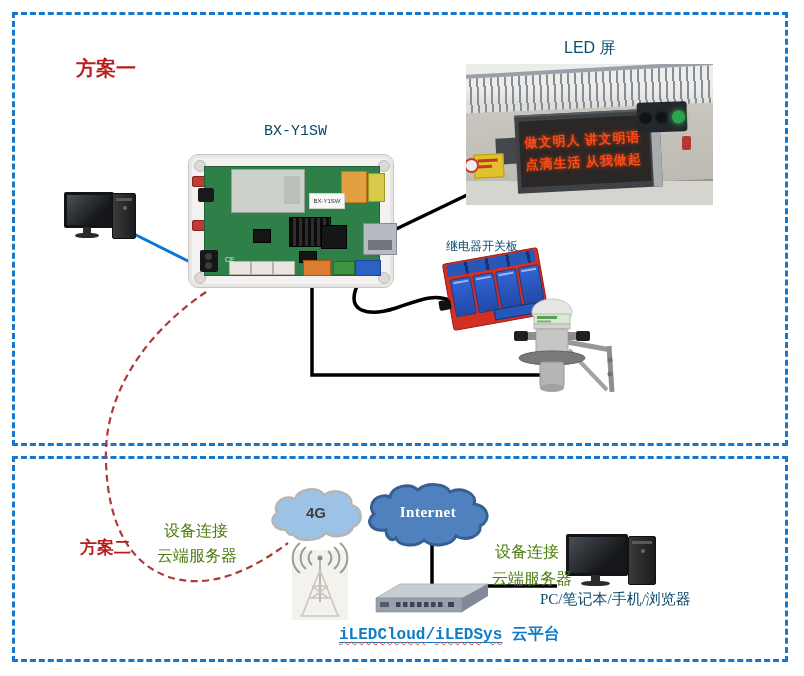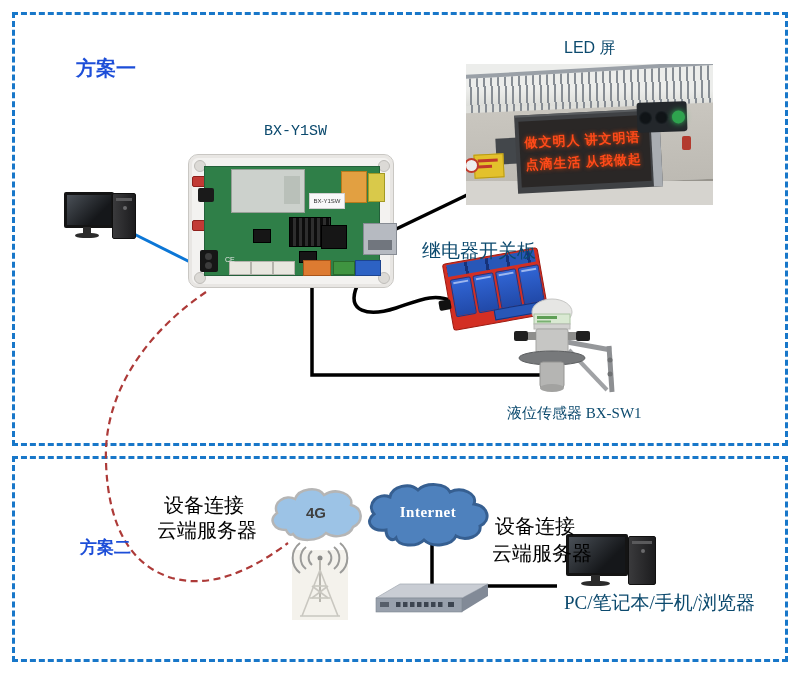--- a/index.html
+++ b/index.html
@@ -5,22 +5,22 @@
   html,body{margin:0;padding:0;background:#ffffff;}
   #canvas{position:relative;width:804px;height:676px;background:#fff;overflow:hidden;
           font-family:"Liberation Serif","DejaVu Serif",serif;}
   .abs{position:absolute;}
   
   .scheme-box{position:absolute;border:3px dashed #1877c9;z-index:1;}
   #box1{left:12px;top:12px;width:770px;height:428px;}
   #box2{left:12px;top:456px;width:770px;height:200px;}
   
   .lab{position:absolute;color:#0c4a6e;white-space:nowrap;z-index:12;}
-  .red-title{color:#1d4ed8;font-weight:bold;font-size:20px;}
-  .red-note{color:#000000;font-size:20px;}
+  .red-title{color:#b91c1c;font-weight:bold;font-size:20px;}
+  .red-note{color:#4d7c0f;font-size:16px;margin-top:29px;}
   .mono{font-family:"Liberation Mono","DejaVu Sans Mono",monospace;}
   .platform{left:339px;top:624px;font-size:16px;font-weight:bold;color:#0f7cc4;
             font-family:"Liberation Mono","DejaVu Sans Mono",monospace;}
   .platform .u{text-decoration:underline;text-decoration-color:#0f7cc4;text-underline-offset:3px;}
   .platform .wavy{text-decoration:underline wavy #d94a42;text-decoration-thickness:1px;text-underline-offset:2px;}
   
   .pc{position:absolute;z-index:10;}
   .pc .screen{position:absolute;background:#141414;border-radius:2px;padding:3px;}
   .pc .glass{width:100%;height:100%;background:linear-gradient(135deg,#4a5057,#15171a 70%);}
   .pc .neck{position:absolute;background:#2b2b2b;}
@@ -110,22 +110,21 @@
     <path d="M 357 286 C 346 312, 368 317, 396 308 C 420 300, 434 293, 452 301" fill="none" stroke="#000" stroke-width="3.5"></path>
     <path d="M 312 286 L 312 375 L 545 375" fill="none" stroke="#000" stroke-width="3.5"></path>
     <path d="M 206 292 C 150 330, 103 390, 106 462 C 108 528, 132 566, 172 578 C 212 589, 252 570, 288 543" fill="none" stroke="#ad3a38" stroke-width="2.2" stroke-dasharray="7 4.5"></path>
     <line x1="432" y1="544" x2="432" y2="592" stroke="#000" stroke-width="3.5"></line>
     <line x1="482" y1="586" x2="557" y2="586" stroke="#000" stroke-width="3.5"></line>
   </svg>
 
   <div class="lab red-title" style="left:76px;top:55px;">方案一</div>
   <div class="lab mono" style="left:264px;top:123px;font-size:15px;">BX-Y1SW</div>
   <div class="lab" style="left:564px;top:38px;font-size:16px;font-family:'Liberation Sans',sans-serif;">LED 屏</div>
-  <div class="lab" style="left:422px;top:238px;font-size:19px;">继电器开关板</div>
-  <div class="lab" style="left:507px;top:404px;font-size:15px;">液位传感器 BX-SW1</div>
+  <div class="lab" style="left:446px;top:238px;font-size:12px;">继电器开关板</div>
 
   <div class="pc" style="left:64px;top:190px;width:74px;height:50px;">
     <div class="screen" style="left:0;top:2px;width:44px;height:30px;">
         <div class="glass"></div>
       </div>
     <div class="neck" style="left:19px;top:37px;width:8px;height:6px;"></div>
     <div class="base" style="left:11px;top:43px;width:24px;height:5px;"></div>
     <div class="tower" style="left:48px;top:3px;width:22px;height:44px;">
         <div class="drive"></div>
         <div class="btn"></div>
@@ -234,21 +233,24 @@
     <ellipse cx="47" cy="62" rx="33" ry="7" fill="#77797b" stroke="#5d5f61"></ellipse>
     <rect x="35" y="66" width="24" height="26" rx="3" fill="#b5b5b3" stroke="#969694"></rect>
     <ellipse cx="47" cy="92" rx="12" ry="4" fill="#a2a2a0"></ellipse>
   </svg>
 
   <div class="lab red-title" style="left:80px;top:536px;font-size:17px;">方案二</div>
   <div class="lab red-note" style="left:164px;top:492px;">设备连接</div>
   <div class="lab red-note" style="left:157px;top:517px;">云端服务器</div>
   <div class="lab red-note" style="left:495px;top:513px;">设备连接</div>
   <div class="lab red-note" style="left:492px;top:540px;">云端服务器</div>
-  <div class="lab" style="left:564px;top:590px;font-size:19px;">PC/笔记本/手机/浏览器</div>
+  <div class="lab" style="left:540px;top:590px;font-size:15px;">PC/笔记本/手机/浏览器</div>
+  <div class="lab platform">
+    <span class="u"><span class="wavy">iLEDCloud</span><span>/</span><span class="wavy">iLEDSys</span></span><span> 云平台</span>
+  </div>
 
   <svg class="dev-svg" style="left:264px;top:484px;" width="104" height="64" viewBox="0 0 104 64">
     <path d="M22,46 C10,46 4,36 13,29 C8,18 22,10 31,15 C35,4 54,2 60,11 C72,3 90,10 87,21 C99,24 100,38 89,43 C86,52 70,55 62,49 C54,58 34,58 29,50 C26,52 24,50 22,46 Z" fill="#9cc3e6" stroke="#b5b5b5" stroke-width="2.5"></path>
     <text x="52" y="34" text-anchor="middle" class="cloud4g-text">4G</text>
   </svg>
 
   <svg class="dev-svg" style="left:288px;top:540px;" width="64" height="86" viewBox="0 0 64 86">
     <rect x="4" y="10" width="56" height="70" fill="#f4f2ec"></rect>
     <g stroke="#9b9b99" stroke-width="2" fill="none">
       <path d="M24,11 a9,9 0 0 0 0,14"></path>

